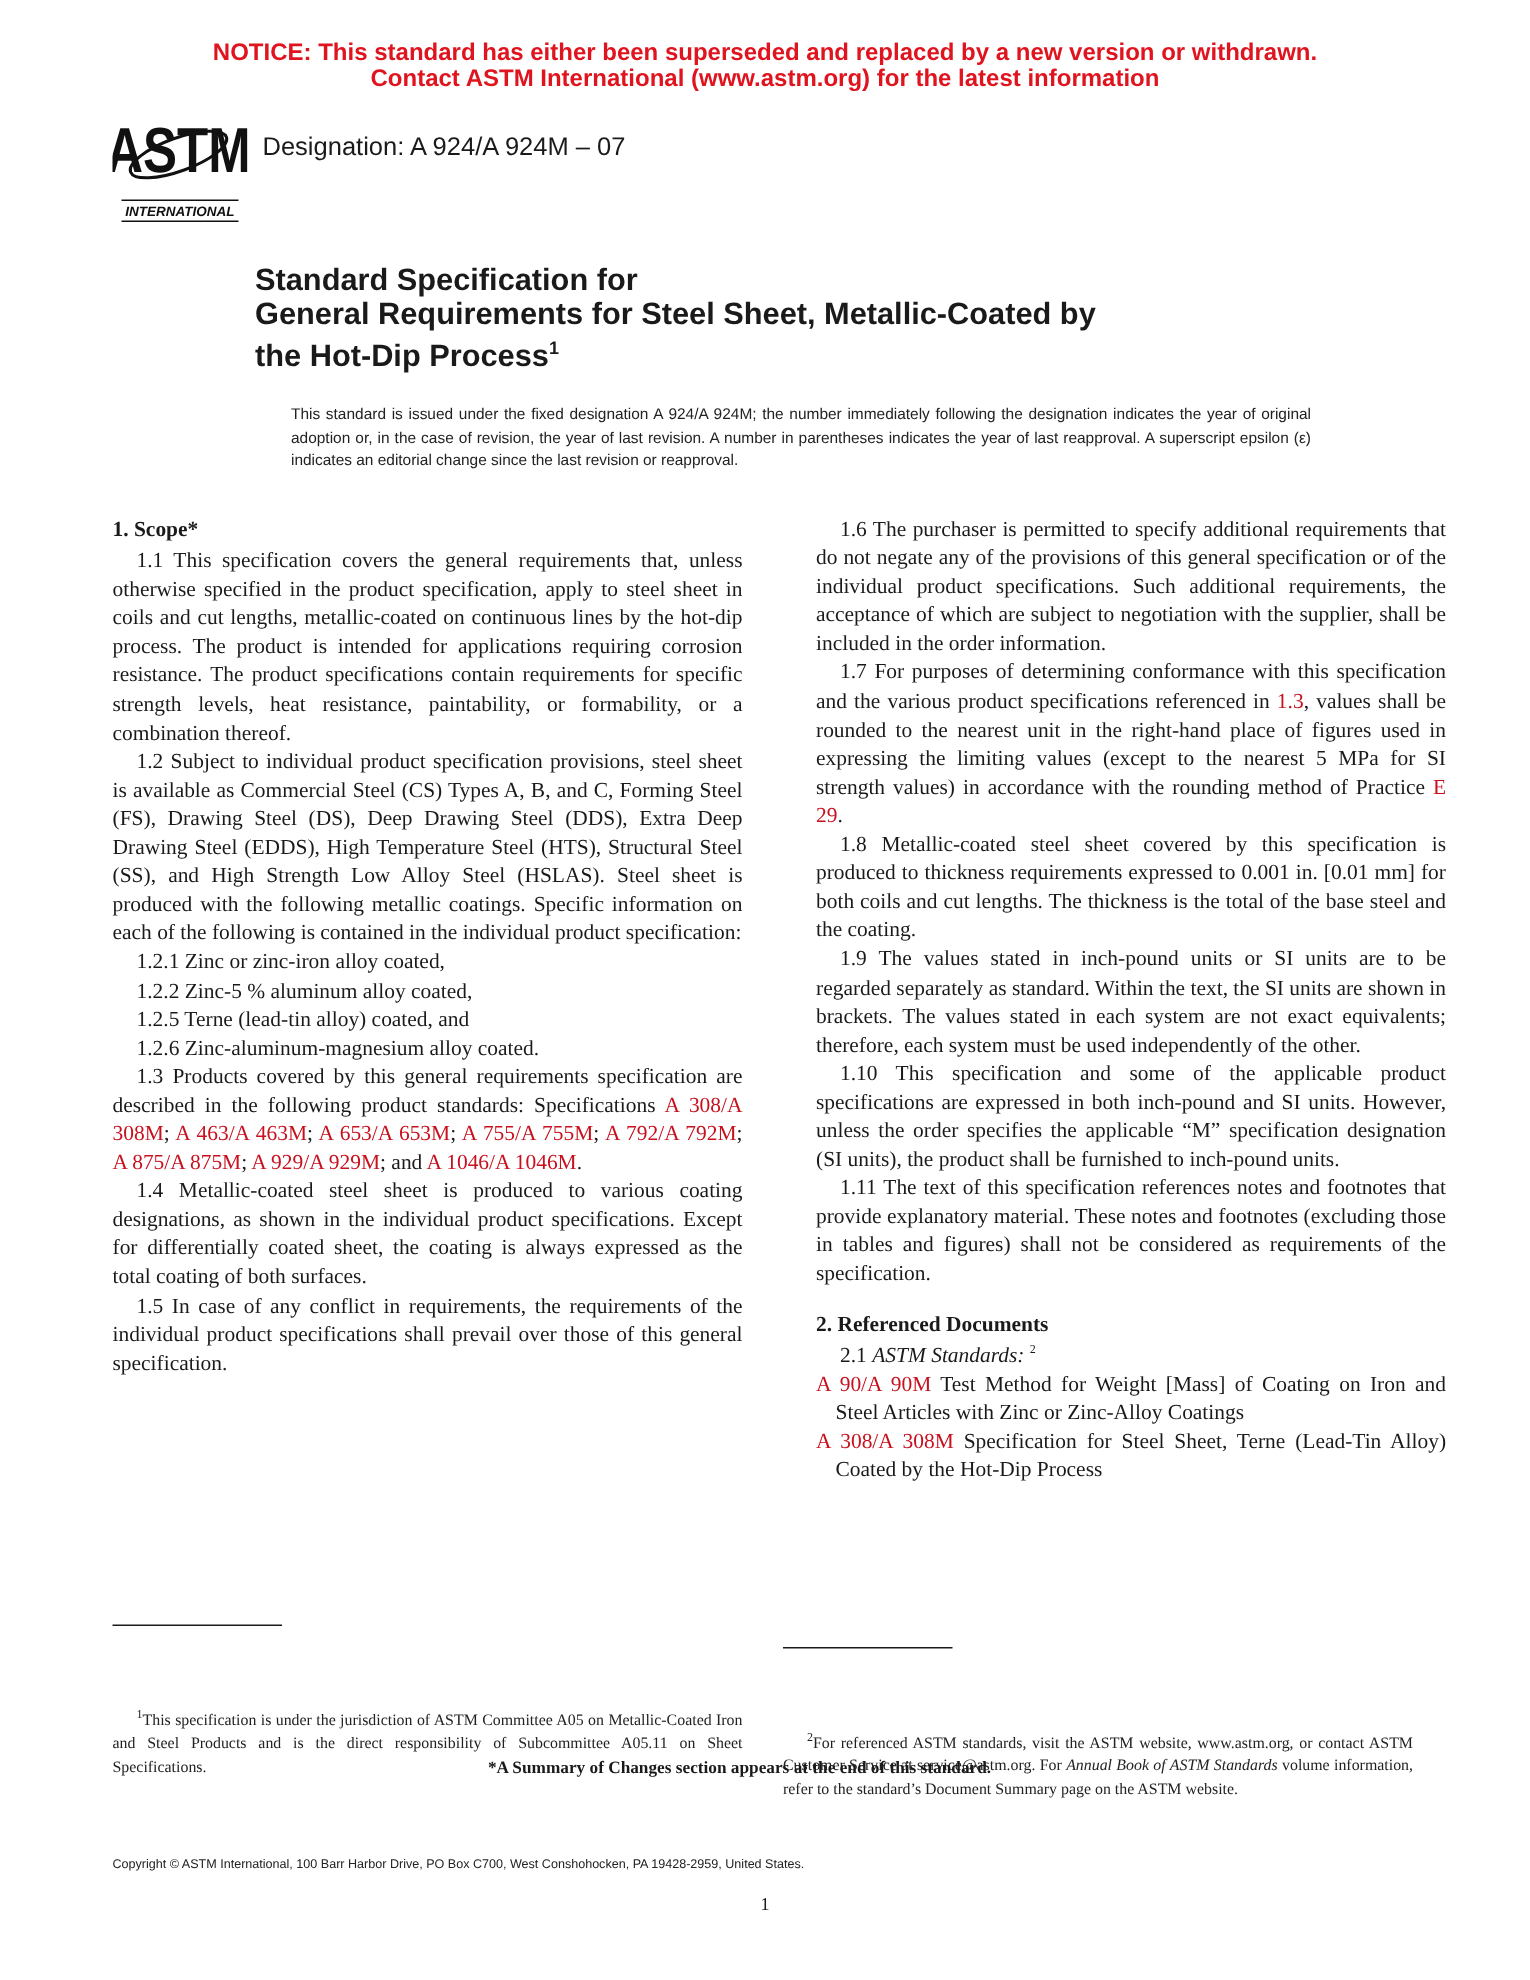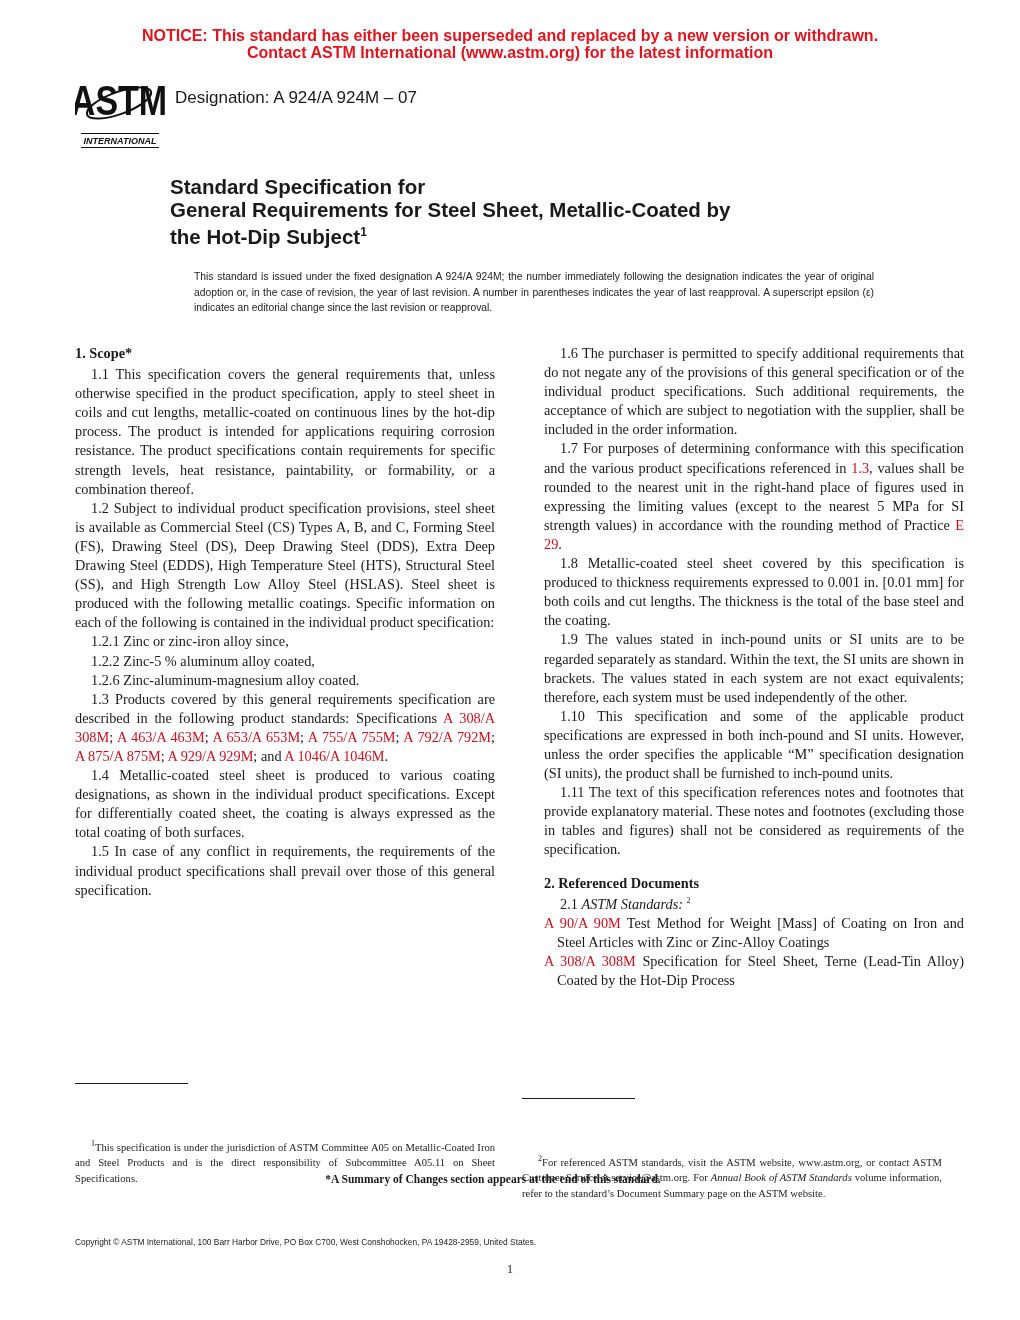--- a/index.html
+++ b/index.html
@@ -42,31 +42,32 @@
     <text x="45" y="69" text-anchor="middle" font-family="Liberation Sans, sans-serif" font-weight="bold" font-style="italic" font-size="9" fill="#111">INTERNATIONAL</text>
     <rect x="6" y="72" width="78" height="1" fill="#111"></rect>
   </svg>
 </div>
 
 <div class="designation">Designation: A 924/A 924M – 07</div>
 
 <div class="title">
   <div>Standard Specification for</div>
   <div>General Requirements for Steel Sheet, Metallic-Coated by</div>
-  <div><span>the Hot-Dip Subject</span><sup>1</sup></div>
+  <div><span>the Hot-Dip Process</span><sup>1</sup></div>
 </div>
 
 <div class="issued">This standard is issued under the fixed designation A 924/A 924M; the number immediately following the designation indicates the year of original adoption or, in the case of revision, the year of last revision. A number in parentheses indicates the year of last reapproval. A superscript epsilon (ε) indicates an editorial change since the last revision or reapproval.</div>
 
 <div class="col left">
   <h2>1. Scope*</h2>
   <p>1.1 This specification covers the general requirements that, unless otherwise specified in the product specification, apply to steel sheet in coils and cut lengths, metallic-coated on continuous lines by the hot-dip process. The product is intended for applications requiring corrosion resistance. The product specifications contain requirements for specific strength levels, heat resistance, paintability, or formability, or a combination thereof.</p>
   <p>1.2 Subject to individual product specification provisions, steel sheet is available as Commercial Steel (CS) Types A, B, and C, Forming Steel (FS), Drawing Steel (DS), Deep Drawing Steel (DDS), Extra Deep Drawing Steel (EDDS), High Temperature Steel (HTS), Structural Steel (SS), and High Strength Low Alloy Steel (HSLAS). Steel sheet is produced with the following metallic coatings. Specific information on each of the following is contained in the individual product specification:</p>
-  <p>1.2.1 Zinc or zinc-iron alloy since,</p>
+  <p>1.2.1 Zinc or zinc-iron alloy coated,</p>
   <p>1.2.2 Zinc-5 % aluminum alloy coated,</p>
+  <p>1.2.5 Terne (lead-tin alloy) coated, and</p>
   <p>1.2.6 Zinc-aluminum-magnesium alloy coated.</p>
   <p><span>1.3 Products covered by this general requirements specification are described in the following product standards: Specifications </span> <span class="ref">A 308/A 308M</span>; <span class="ref">A 463/A 463M</span>; <span class="ref">A 653/A 653M</span>; <span class="ref">A 755/A 755M</span>; <span class="ref">A 792/A 792M</span>; <span class="ref">A 875/A 875M</span>; <span class="ref">A 929/A 929M</span>; <span>and</span> <span class="ref">A 1046/A 1046M</span>.</p>
   <p>1.4 Metallic-coated steel sheet is produced to various coating designations, as shown in the individual product specifications. Except for differentially coated sheet, the coating is always expressed as the total coating of both surfaces.</p>
   <p>1.5 In case of any conflict in requirements, the requirements of the individual product specifications shall prevail over those of this general specification.</p>
 </div>
 
 <div class="col right">
   <p>1.6 The purchaser is permitted to specify additional requirements that do not negate any of the provisions of this general specification or of the individual product specifications. Such additional requirements, the acceptance of which are subject to negotiation with the supplier, shall be included in the order information.</p>
   <p><span>1.7 For purposes of determining conformance with this specification and the various product specifications referenced in </span><span class="ref">1.3</span><span>, values shall be rounded to the nearest unit in the right-hand place of figures used in expressing the limiting values (except to the nearest 5 MPa for SI strength values) in accordance with the rounding method of Practice </span><span class="ref">E 29</span><span>.</span></p>
   <p>1.8 Metallic-coated steel sheet covered by this specification is produced to thickness requirements expressed to 0.001 in. [0.01 mm] for both coils and cut lengths. The thickness is the total of the base steel and the coating.</p>

